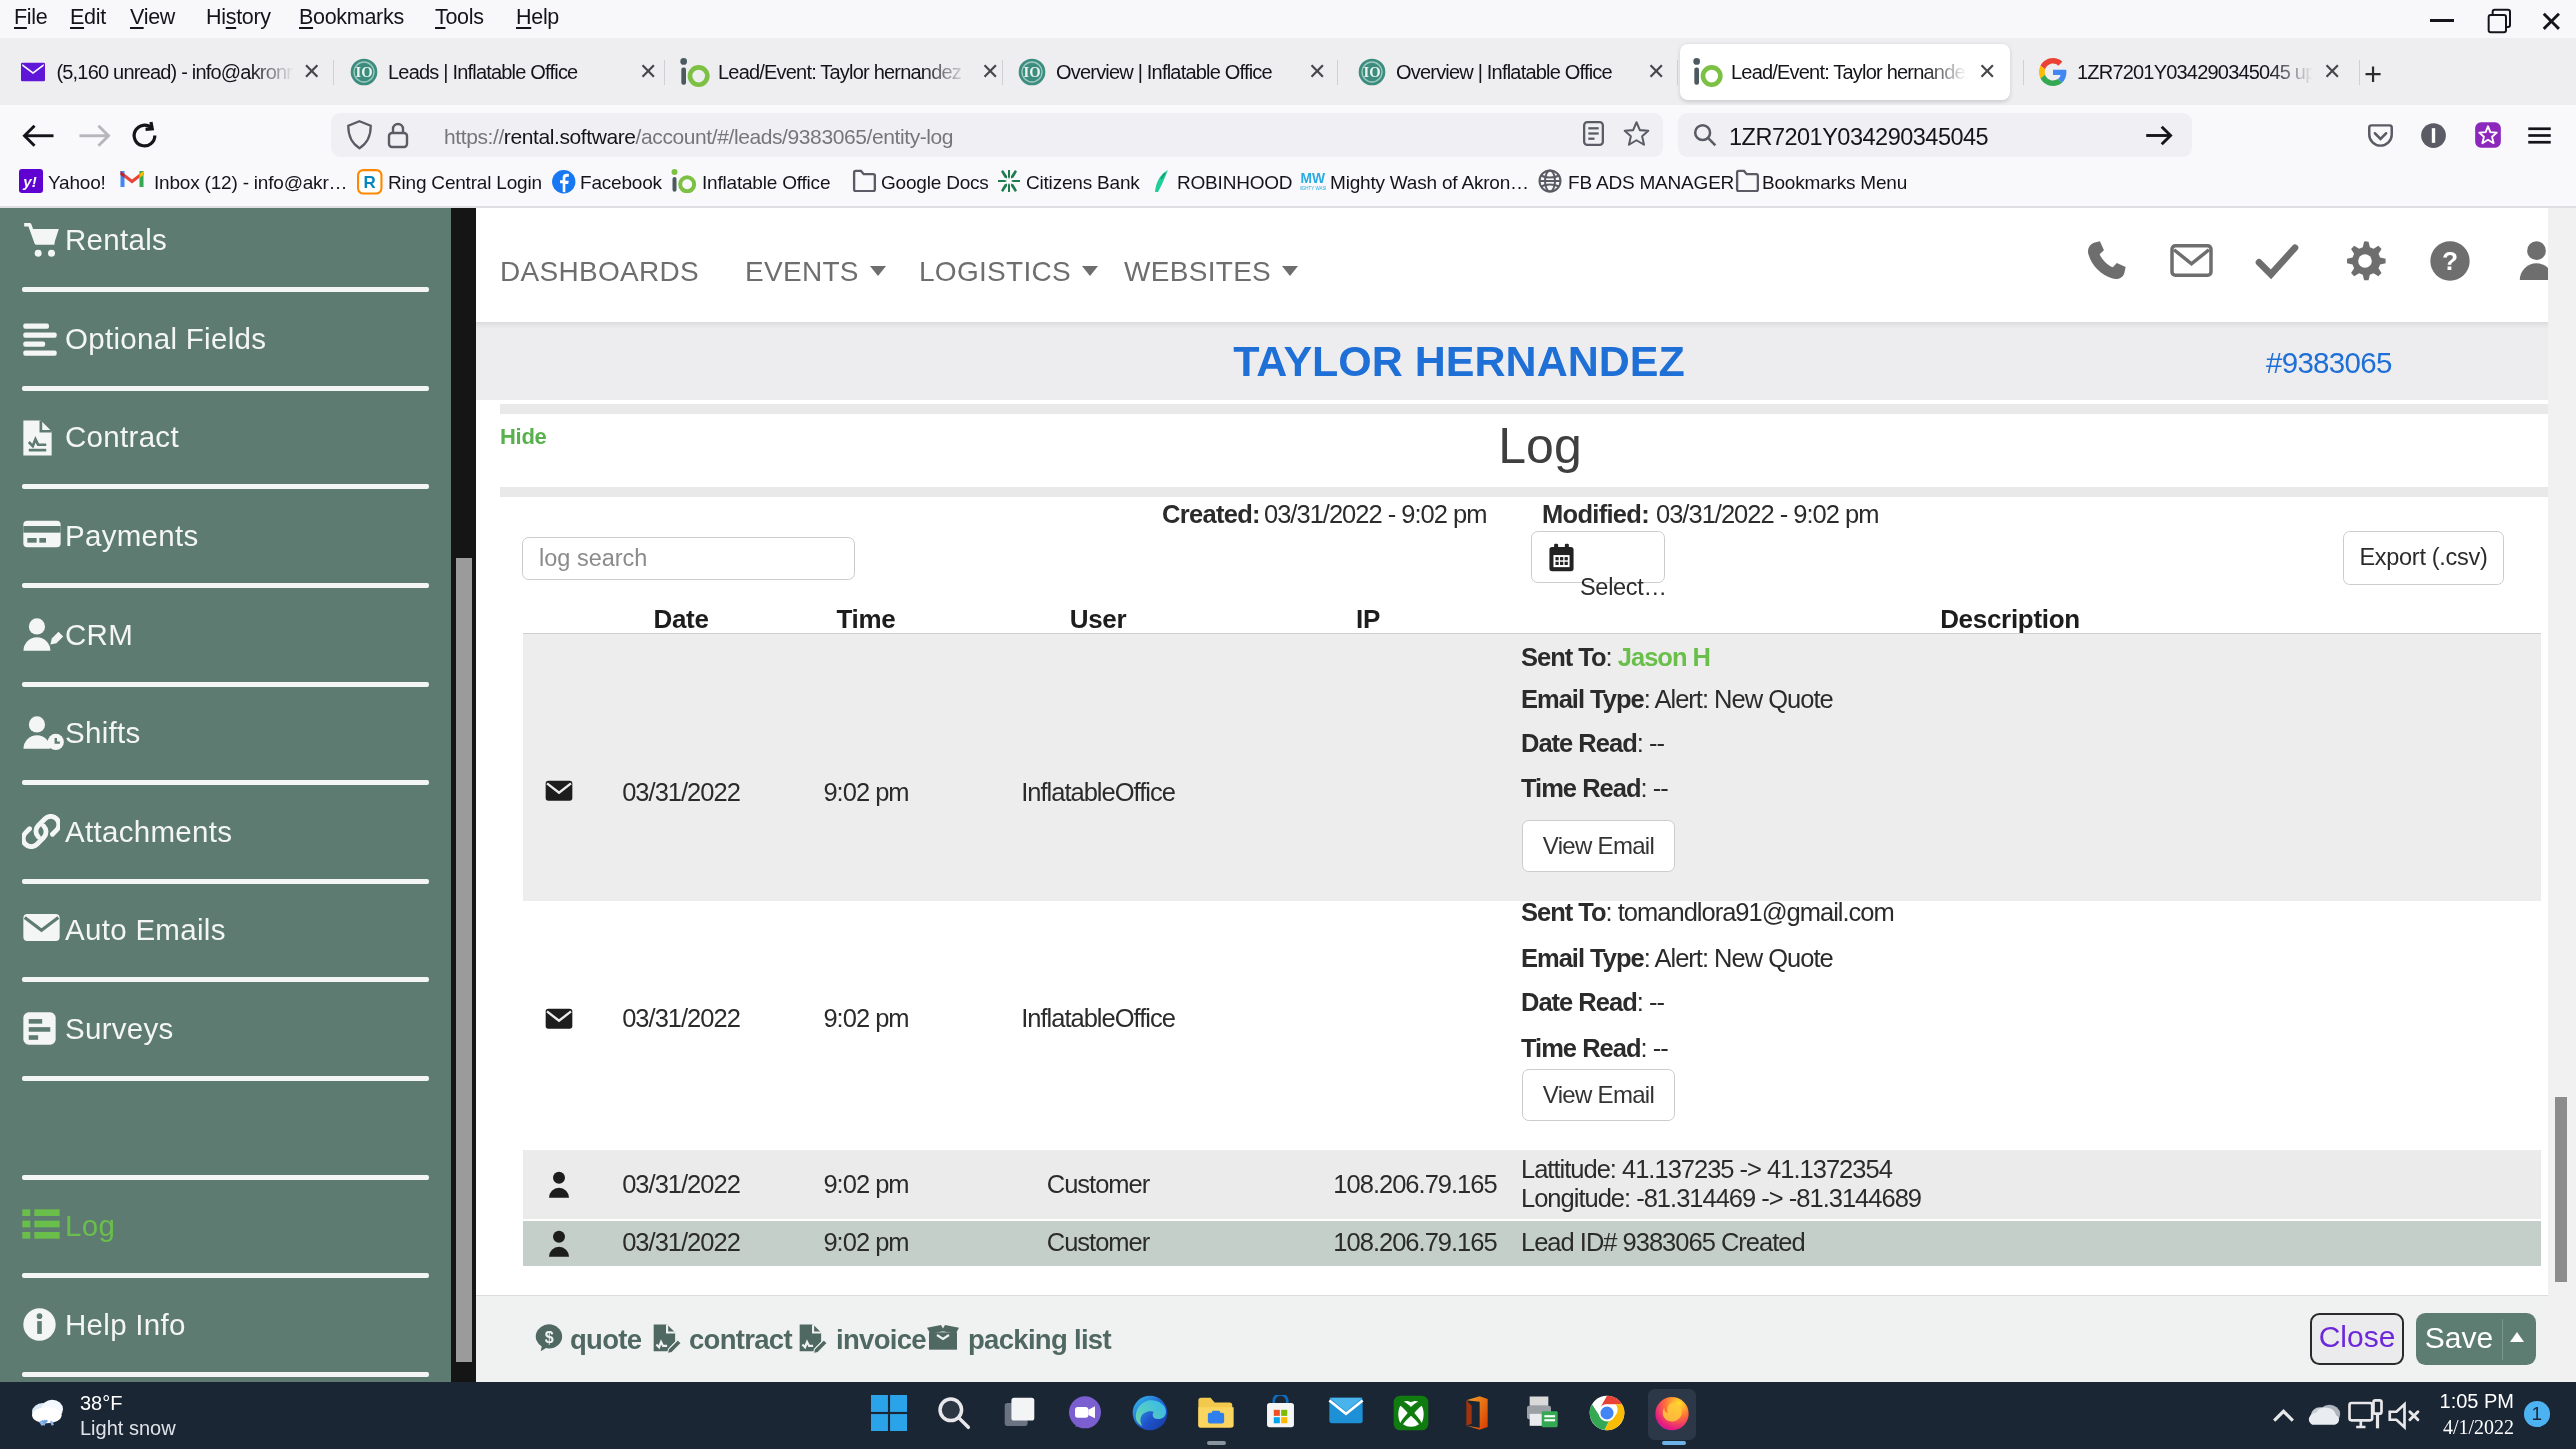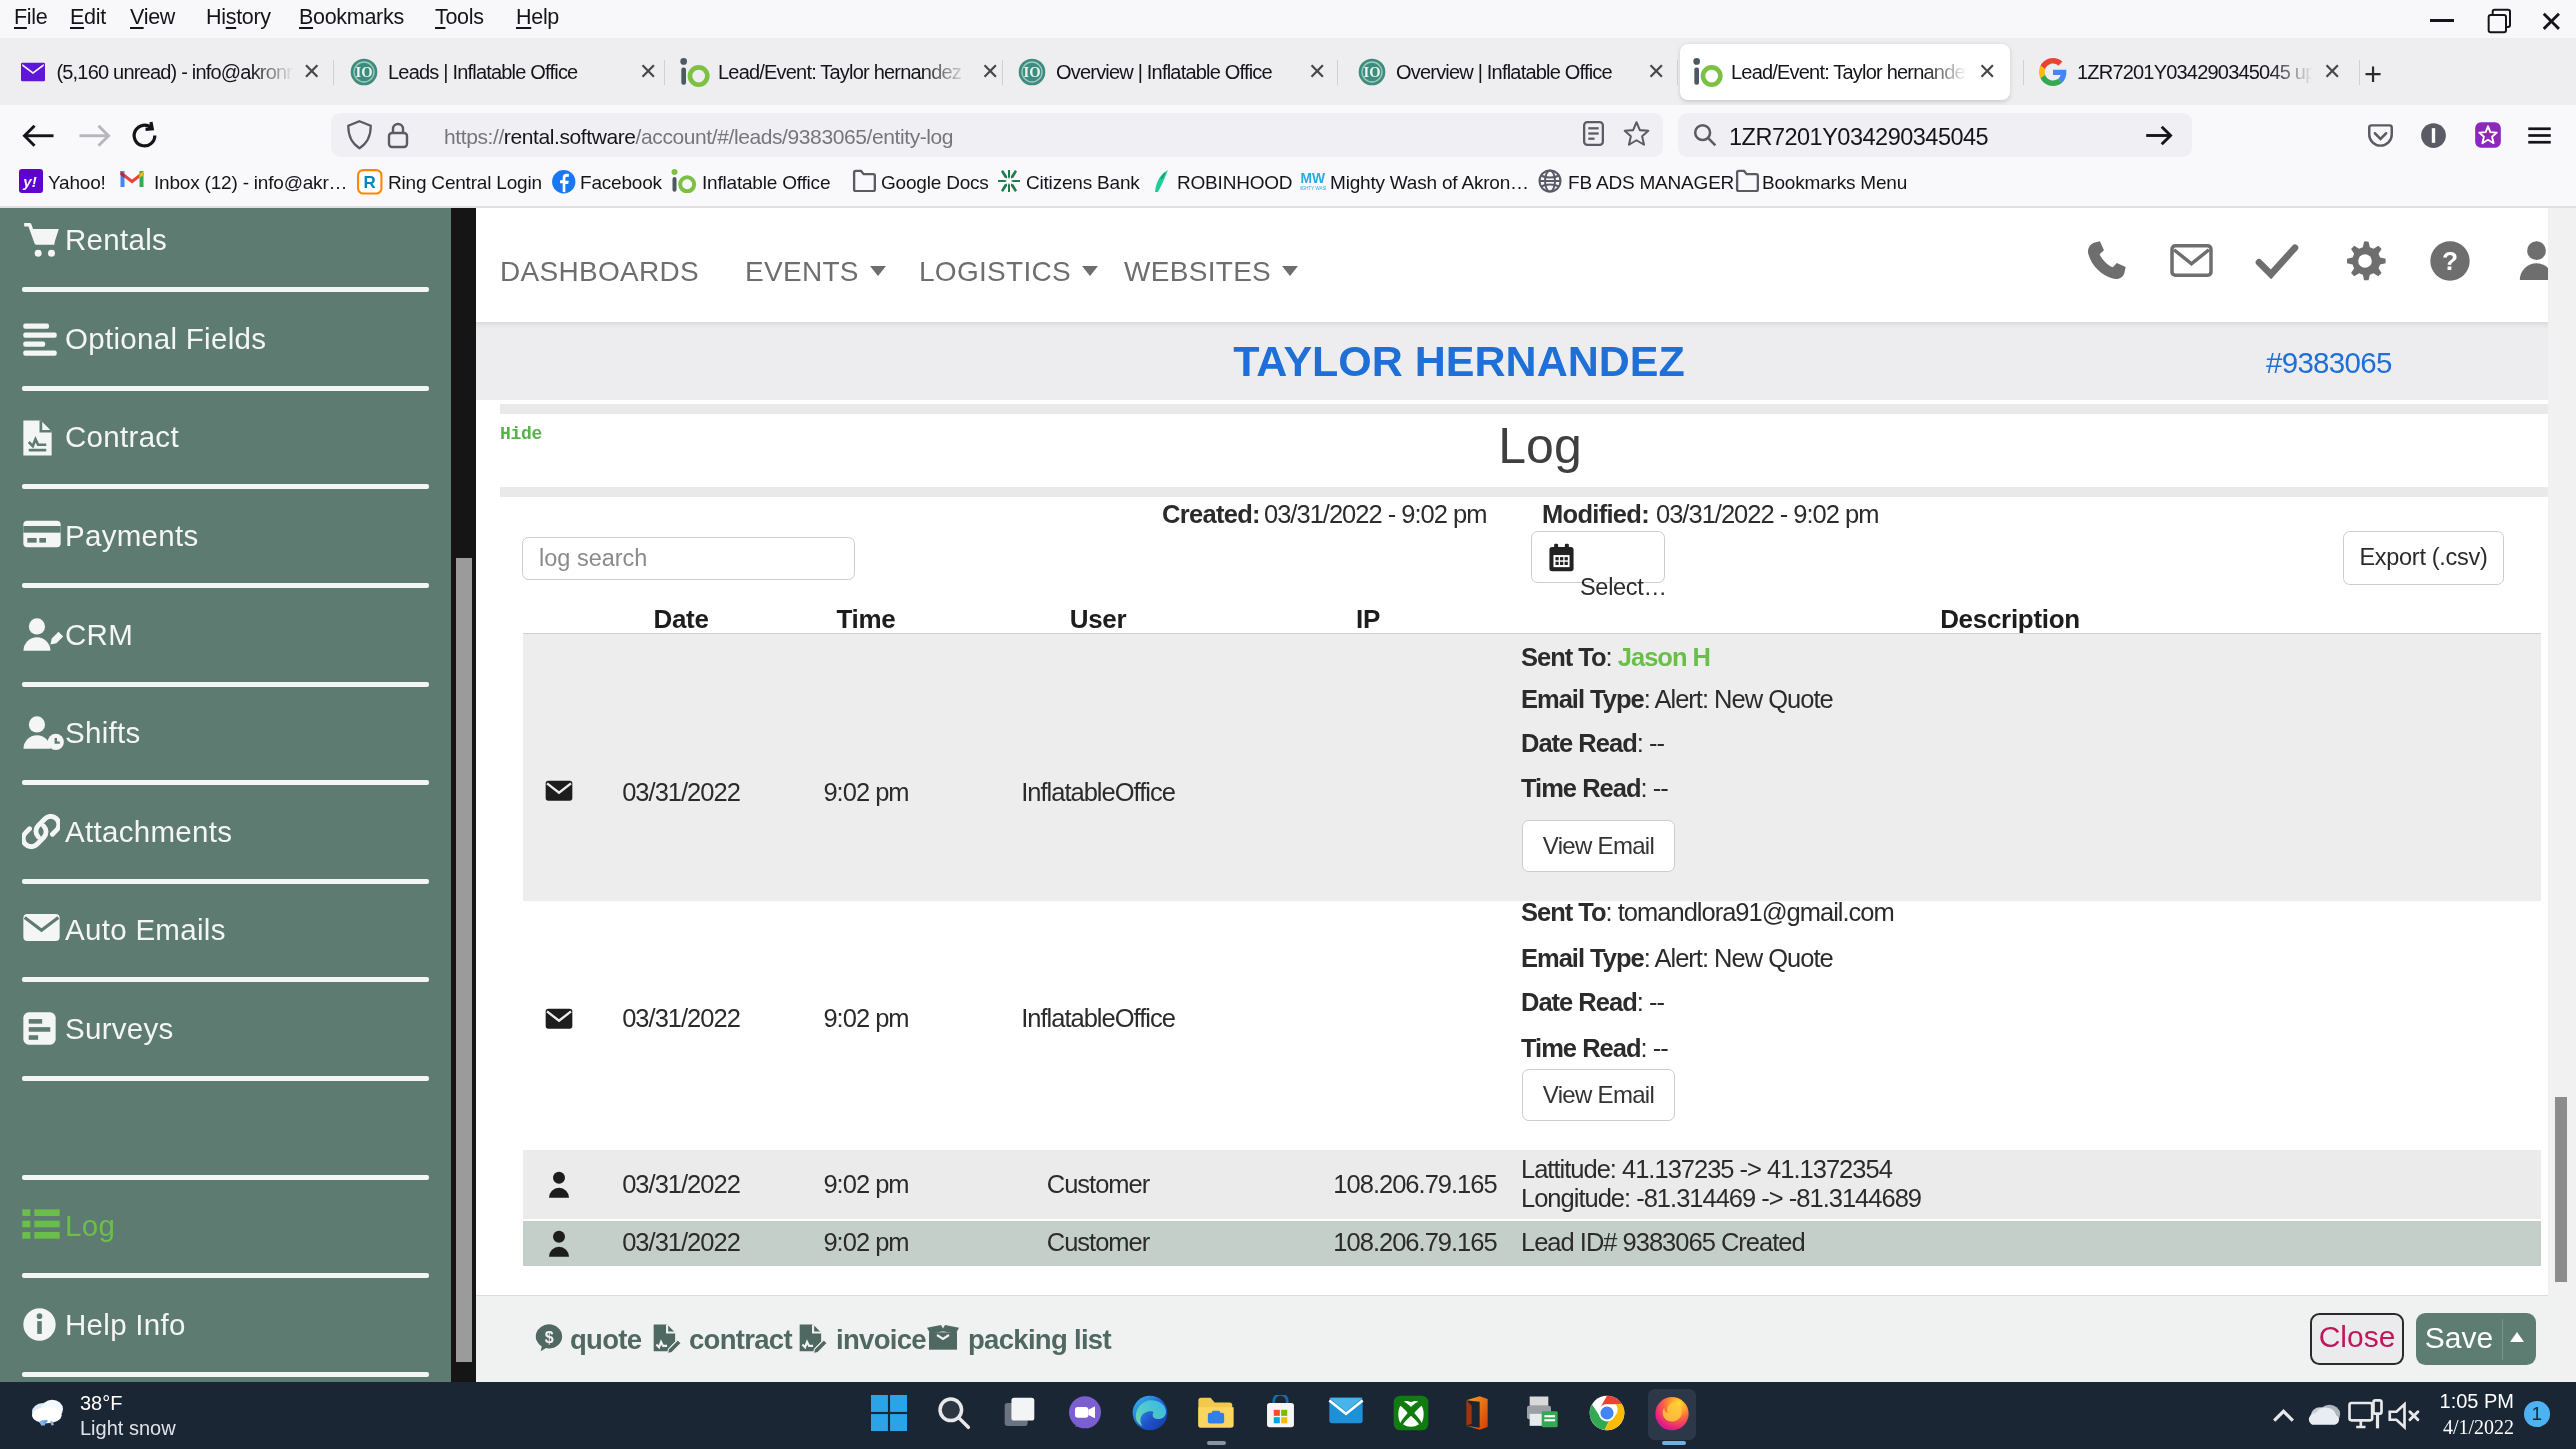--- a/index.html
+++ b/index.html
@@ -32,39 +32,39 @@
 
 #main { position:absolute; left:476px; top:208px; width:2073px; height:1174px; background:#fff; overflow:hidden; }
 #rscroll { position:absolute; left:2548px; top:208px; width:28px; height:1174px; background:#f1f1f1; }
 #rthumb { position:absolute; left:6.7px; top:889px; width:12px; height:185px; background:#8c8c8c; }
 .navitem { position:absolute; top:48px; font-size:28px; color:#6e6e6e; letter-spacing:0.3px; }
 .caret { display:inline-block; width:0; height:0; border-left:8.7px solid transparent; border-right:8.7px solid transparent; border-top:10px solid #6e6e6e; margin-left:10.7px; margin-bottom:4.7px; }
 #titlebar { position:absolute; left:0px; top:114px; width:2073px; height:78px; background:#ededef; box-shadow: inset 0 6.7px 6.7px -5.4px rgba(0,0,0,0.12); }
 #title { position:absolute; left:0px; top:129px; width:1966px; text-align:center; font-size:43px; font-weight:bold; color:#1e6fd6; letter-spacing:0px;}
 #leadid { position:absolute; left:1790px; top:138px; letter-spacing:-0.7px; font-size:29.5px; color:#1e6fd6; }
 .gbar { position:absolute; left:24px; width:2051px; height:10px; background:#e9e9e9; }
-#hide { position:absolute; left:24px; top:216px; font-size:18px; font-weight:bold; color:#58b14c; letter-spacing:-0.3px;font-family:Liberation Mono, monospace; }
+#hide { position:absolute; left:24px; top:216px; font-size:22px; font-weight:bold; color:#58b14c; letter-spacing:-0.3px; }
 #logtitle { position:absolute; left:829px; top:209px; width:470px; text-align:center; font-size:50px; color:#3f3f3f; }
 .crelbl { position:absolute; top:292px; font-size:25.5px; color:#2b2b2b; font-weight:bold; letter-spacing:-0.7px; }
 .creval { position:absolute; top:292px; font-size:25.5px; color:#2b2b2b; letter-spacing:-1px; }
 #logsearch { position:absolute; left:46px; top:329px; width:333px; height:43px; border:1.3px solid #ccc; border-radius:6.7px; background:#fff; }
 #logsearch span { position:absolute; left:16px; top:7.4px; font-size:23.5px; color:#8b8b8b; }
 .btn { position:absolute; border:1.3px solid #ccc; border-radius:6.7px; background:#fff; font-size:23px; color:#2b2b2b; letter-spacing:-0.3px; }
 
 .th { position:absolute; top:396px; font-size:26px; font-weight:bold; color:#1d1d1d; letter-spacing:-0.3px; }
 #thline { position:absolute; left:47px; top:425px; width:2018px; height:2px; background:#cfcfcf; }
 .row { position:absolute; left:47px; width:2018px; }
 .cell { position:absolute; font-size:25.5px; color:#2b2b2b; white-space:nowrap; letter-spacing:-1px; }
 .dlbl { font-weight:bold; }
 .ctr { transform:translateX(-50%); }
 
 #actionbar { position:absolute; left:0; top:1087px; width:2073px; height:87px; background:#f0f1f1; border-top:1.3px solid #dcdcdc;}
 .act { position:absolute; top:25.5px; font-size:27.5px; font-weight:bold; color:#4f6862; letter-spacing:-0.7px; }
 .act svg { position:absolute; top:1.3px; }
-#closebtn { position:absolute; left:1834px; top:17.4px; width:94px; height:52px; background:#ebebed; border:2.7px solid #2a2a2a; border-radius:9.4px; font-size:30px; color:#be185d; text-align:center; line-height:44px; }
+#closebtn { position:absolute; left:1834px; top:17.4px; width:94px; height:52px; background:#ebebed; border:2.7px solid #2a2a2a; border-radius:9.4px; font-size:30px; color:#6d28d9; text-align:center; line-height:44px; }
 #savebtn { position:absolute; left:1940px; top:17.4px; width:120px; height:52px; background:#5e7d72; border-radius:9.4px; color:#fff; }
 
 #taskbar { position:absolute; left:0; top:1382px; width:2576px; height:67px; background:#1b2634; }
 .tbico { position:absolute; top:13.4px; width:39px; height:39px; }
 .tbtxt { color:#fff; position:absolute; font-size:20px; }
 </style>
 </head>
 <body>
 
 <div id="menubar">

